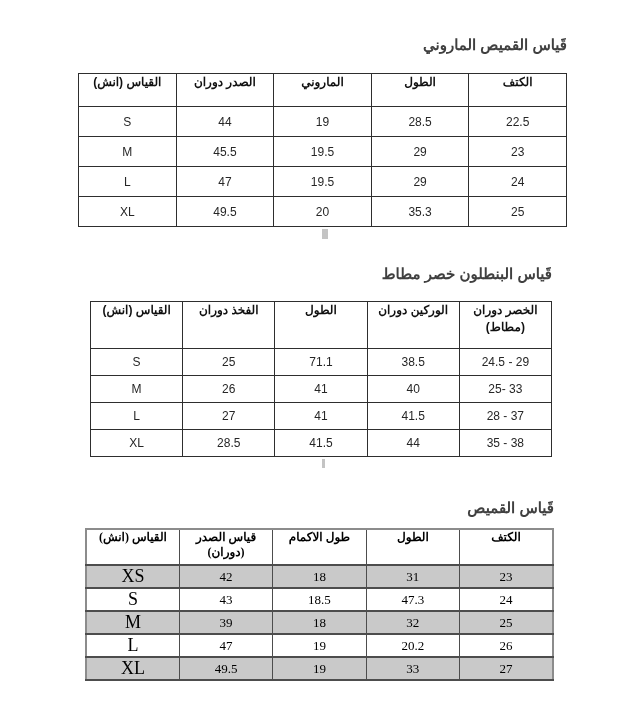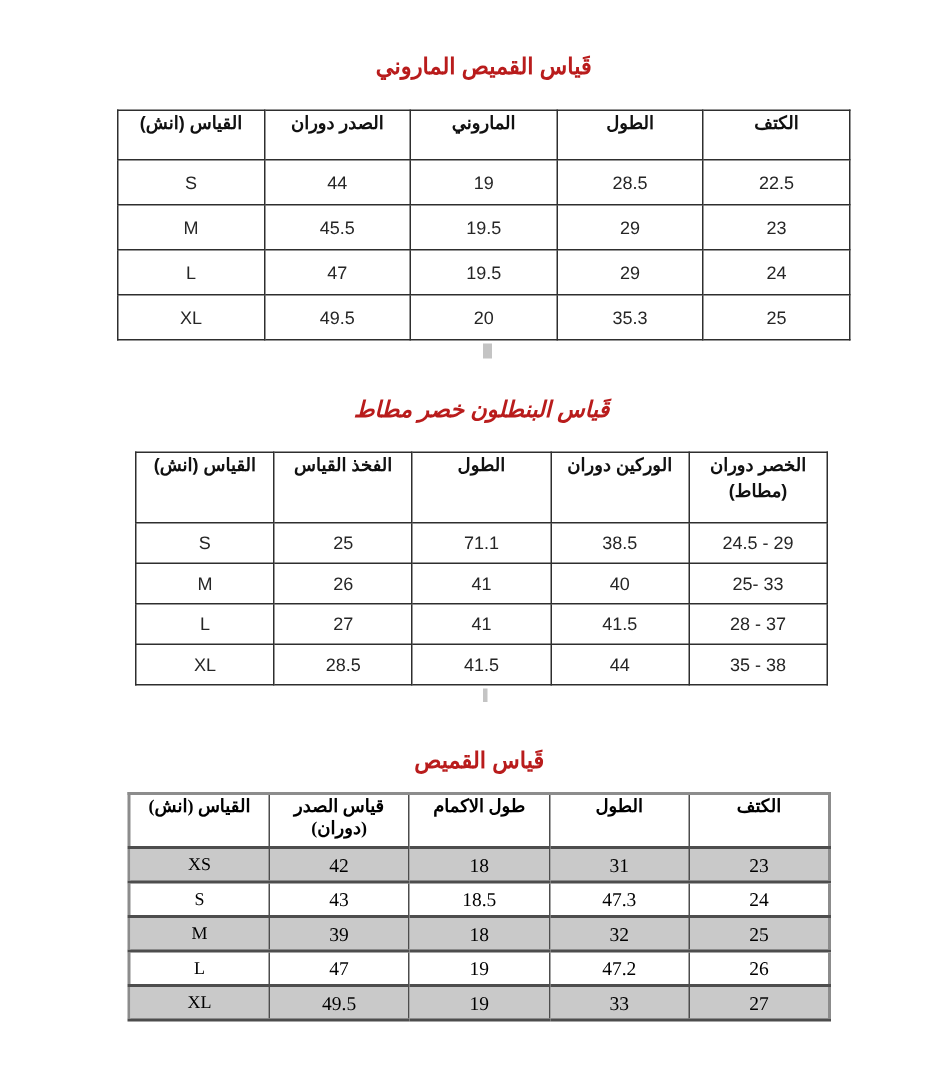--- a/index.html
+++ b/index.html
@@ -11,26 +11,25 @@
     width: 630px;
     height: 719px;
     overflow: hidden;
     font-family: "Liberation Sans", sans-serif;
     color: #1f1f1f;
   }
   .section-title {
     font-weight: bold;
     font-size: 15px;
     line-height: 18px;
-    text-align: center;
     direction: rtl;
-    color: #b91c1c;
+    color: #404040;
   }
   .title-1 { margin: 36px 0 0 78px; width: 489px; }
-  .title-2 { margin: 26px 0 0 90px; width: 462px; font-style: italic; }
+  .title-2 { margin: 26px 0 0 90px; width: 462px; }
   .title-3 { margin: 31px 0 0 85px; width: 469px; }
 
   table.size-table {
     border-collapse: collapse;
     table-layout: fixed;
   }
   table.size-table th, table.size-table td {
     padding: 0 4px;
     text-align: center;
     overflow: hidden;
@@ -90,21 +89,21 @@
   .t3 td {
     height: 21px;
     direction: ltr;
     vertical-align: middle;
     font-weight: normal;
     color: #000;
     border-bottom-width: 2px;
   }
   .t3 td:first-child {
     font-weight: normal;
-    font-size: 12px;
+    font-size: 18px;
   }
   .t3 tr.shaded td {
     background: var(--shaded, #c9c9c9);
   }
 
   .artifact {
     background: var(--artifact, #c4c4c4);
   }
   .artifact-1 { width: 6px; height: 10px; margin: 2px 0 0 322px; }
   .artifact-2 { width: 3px; height: 9px;  margin: 2px 0 0 322px; }
@@ -157,21 +156,21 @@
     </table>
   <div class="artifact artifact-1"></div>
 </div>
 
 <div>
   <div class="section-title title-2">قَياس البنطلون خصر مطاط</div>
   <table class="size-table t2">
       <thead>
         <tr>
           <th>القياس (انش)</th>
-          <th>الفخذ القياس</th>
+          <th>الفخذ دوران</th>
           <th>الطول</th>
           <th>الوركين دوران</th>
           <th>الخصر دوران<br>(مطاط)</th>
         </tr>
       </thead>
       <tbody>
         <tr>
           <td>S</td>
           <td>25</td>
           <td>71.1</td>
@@ -235,21 +234,21 @@
           <td>M</td>
           <td>39</td>
           <td>18</td>
           <td>32</td>
           <td>25</td>
         </tr>
         <tr>
           <td>L</td>
           <td>47</td>
           <td>19</td>
-          <td>47.2</td>
+          <td>20.2</td>
           <td>26</td>
         </tr>
         <tr class="shaded">
           <td>XL</td>
           <td>49.5</td>
           <td>19</td>
           <td>33</td>
           <td>27</td>
         </tr>
       </tbody>

